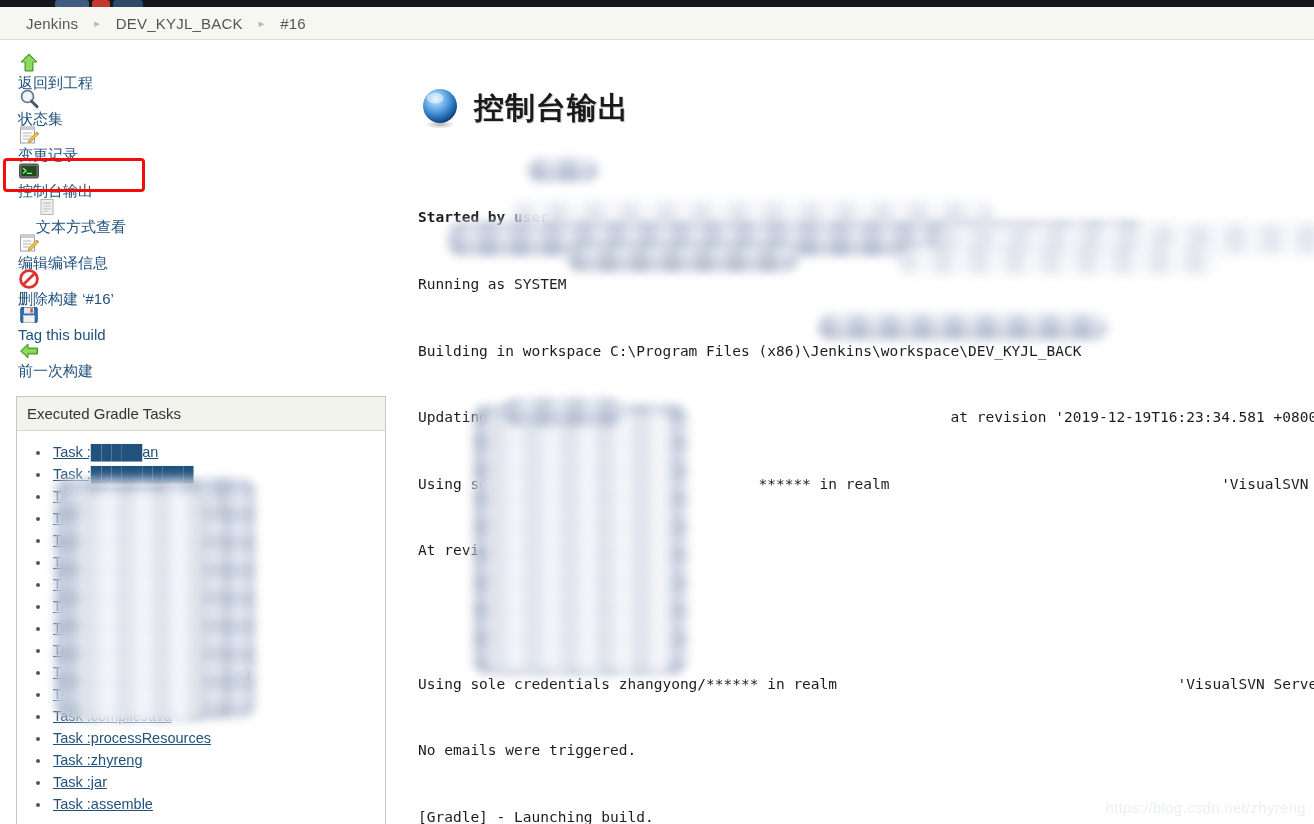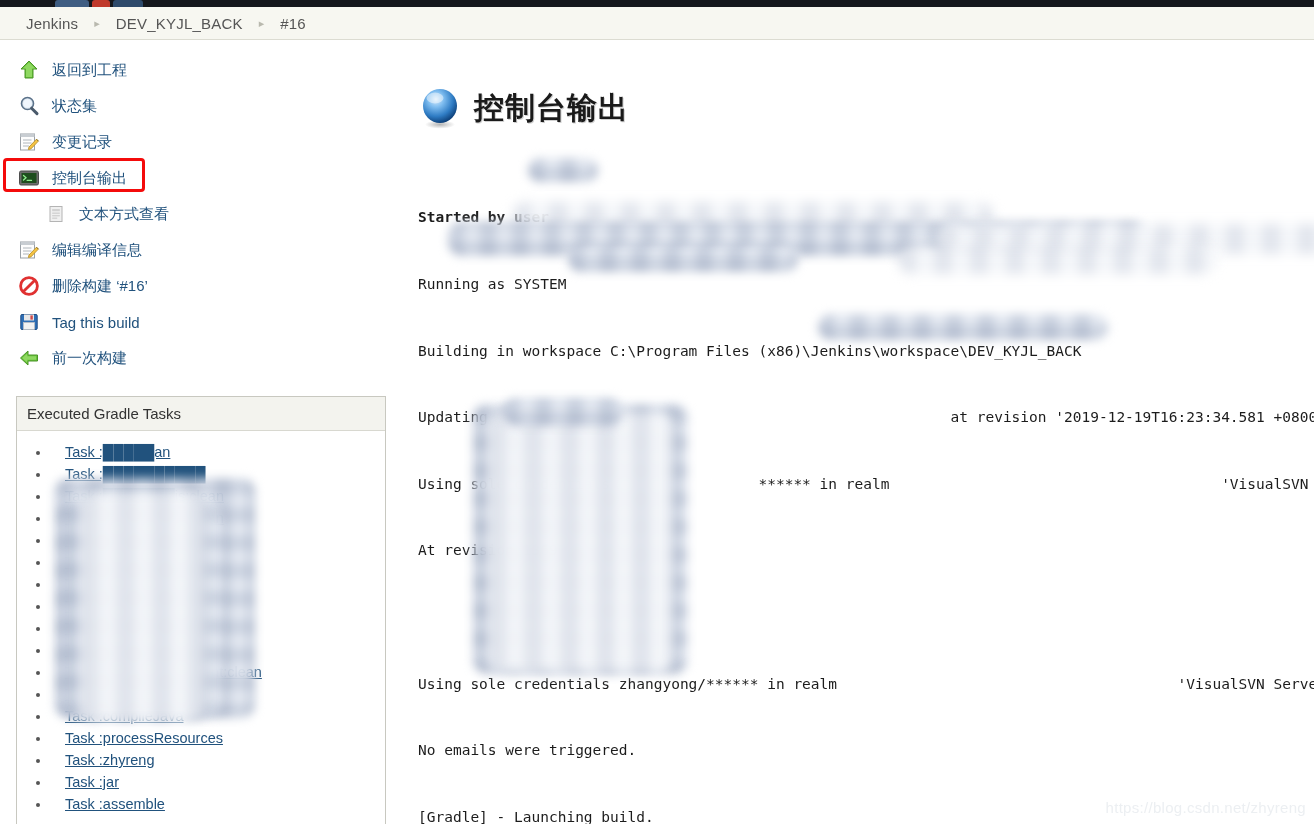--- a/index.html
+++ b/index.html
@@ -70,27 +70,27 @@
   
   #sidebar {
     width: 400px;
     flex: 0 0 400px;
     padding-top: 12px;
     box-sizing: border-box;
     position: relative;
   }
   .side-item {
     display: flex;
-    align-items: center;
     height: 36px;
     padding-left: 18px;
     box-sizing: border-box;
     position: relative;
-  }
-  .side-item.sub { padding-left: 45px; }
+    flex-direction: column;
+  }
+  .side-item.sub { padding-left: 36px; }
   .side-label {
     font-size: 15px;
     color: #21527d;
     white-space: nowrap;
     font-family: "Liberation Sans", sans-serif;
   }
   .side-label.latin { font-size: 15px; }
   .side-icon {
     width: 22px;
     height: 22px;
@@ -139,21 +139,20 @@
     font-size: 14.5px;
     line-height: 22px;
     color: #555;
     padding-left: 2px;
   }
   #gradle-list li a {
     color: #21527d;
     text-decoration: underline;
     font-size: 14.5px;
     font-family: "Liberation Sans", sans-serif;
-    margin-left: 12px;
   }
 
   
   #main {
     flex: 1 1 auto;
     padding-top: 46px;
     padding-left: 18px;
     min-width: 0;
     position: relative;
   }

